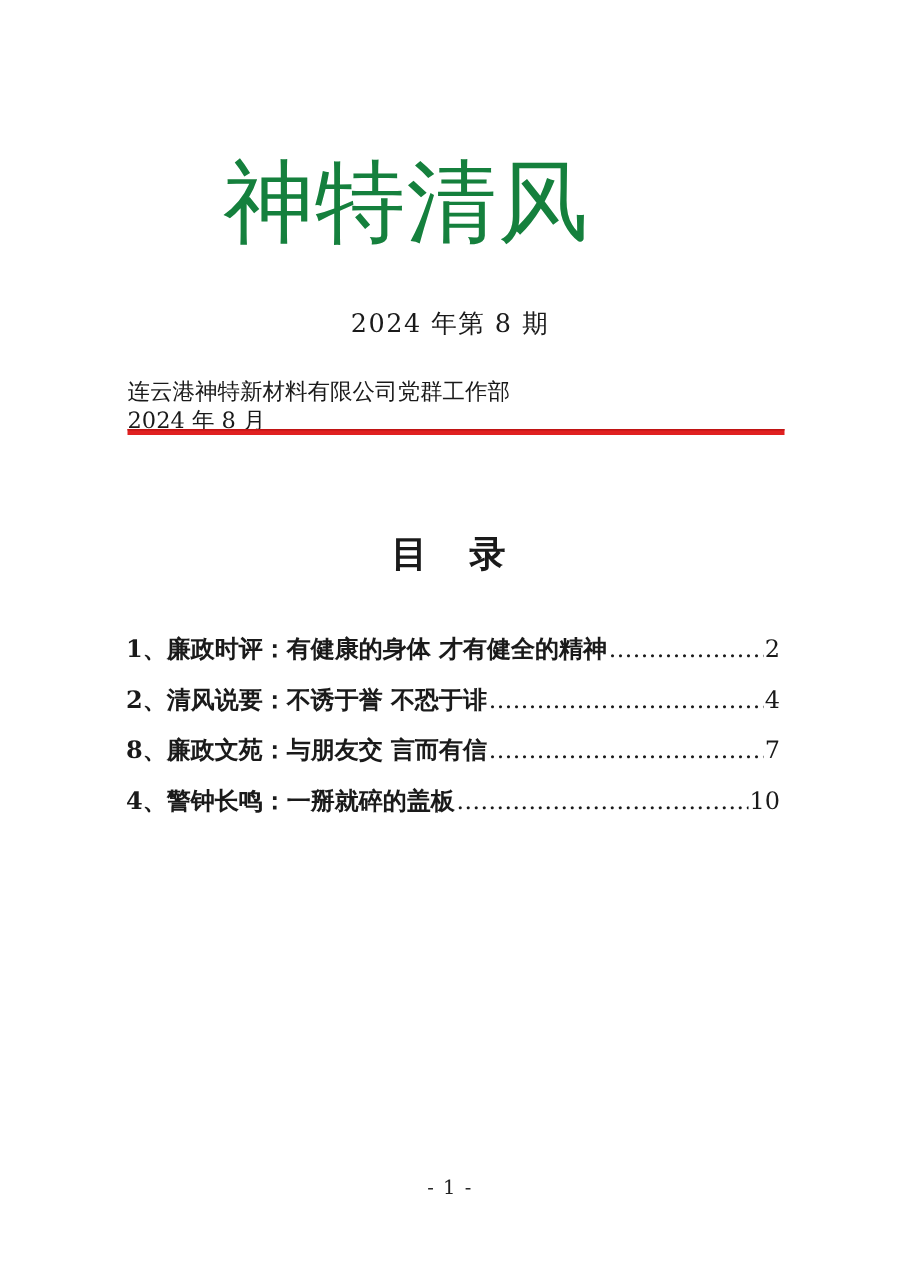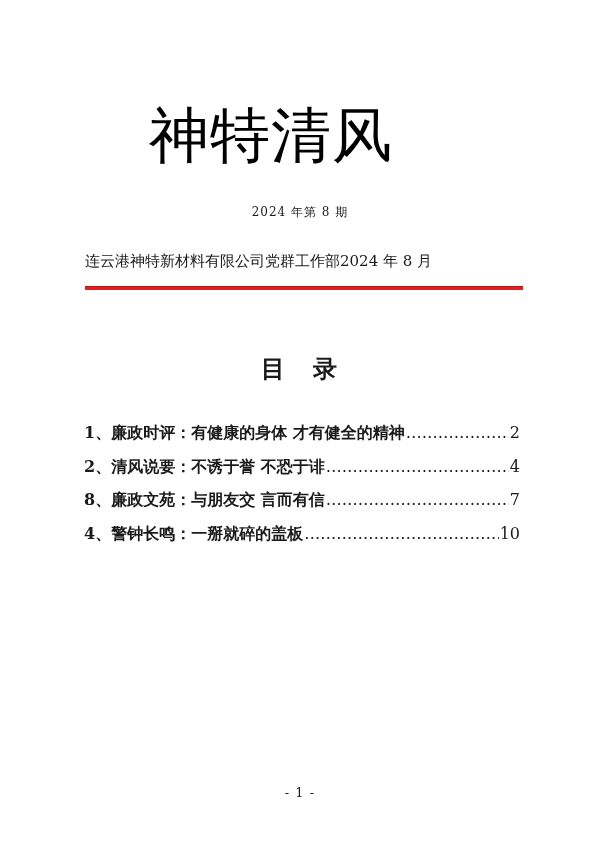--- a/index.html
+++ b/index.html
@@ -20,40 +20,41 @@
     position: absolute;
     top: 98px;
     left: 0;
     width: 542px;
     margin: 0;
     text-align: center;
     font-size: 60px;
     line-height: 1.25;
     font-weight: 400;
     letter-spacing: 1px;
-    color: #000000;
+    color: #15803d;
   }
   .issue {
     position: absolute;
     top: 204px;
     left: 0;
     width: 600px;
     text-align: center;
-    font-size: 12px;
+    font-size: 17px;
     letter-spacing: 1px;
   }
   .pubrow {
     position: absolute;
     top: 252px;
     left: 85px;
     right: 77px;
     display: flex;
-    justify-content: flex-start;
+    justify-content: space-between;
     align-items: baseline;
     font-size: 15px;
+    flex-direction: column;
   }
   .redline {
     position: absolute;
     top: 286px;
     left: 85px;
     right: 77px;
     height: 3px;
     background: #e02020;
     border-top: 1px solid #c01414;
   }

